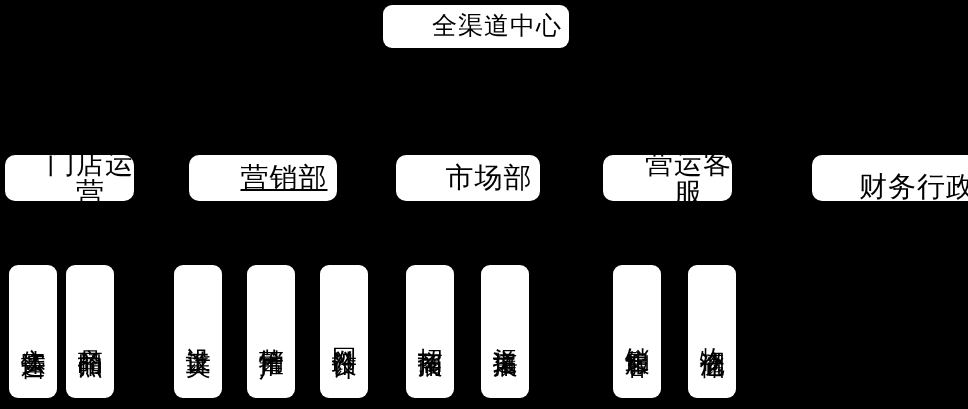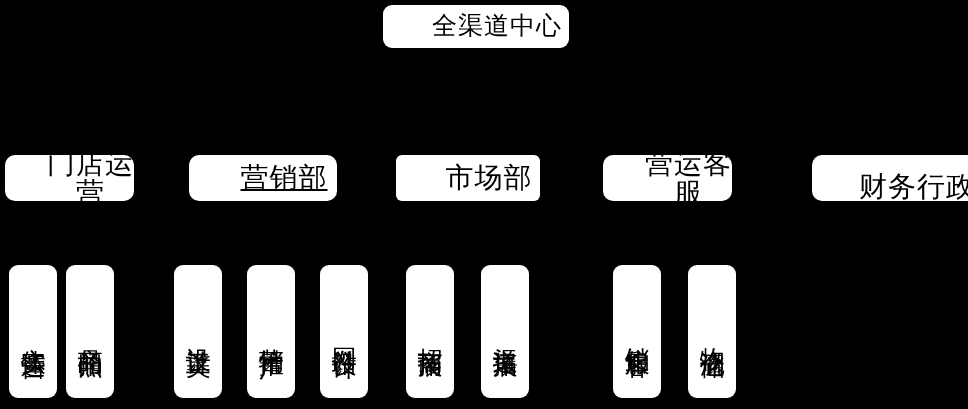--- a/index.html
+++ b/index.html
@@ -116,21 +116,21 @@
   </div>
 
   <div class="node node-dept" style="left:5px; width:129px;">
     <span>门店运营</span>
   </div>
 
   <div class="node node-dept" style="left:189px; width:148px;text-decoration:underline;">
     <span>营销部</span>
   </div>
 
-  <div class="node node-dept" style="left:396px; width:144px;border-radius:6px;">
+  <div class="node node-dept" style="left:396px; width:144px;">
     <span>市场部</span>
   </div>
 
   <div class="node node-dept" style="left:603px; width:129px;">
     <span>营运客服</span>
   </div>
 
   <div class="node node-dept" style="left:812px; width:168px;align-items:flex-end;">
     <span>财务行政</span>
   </div>

